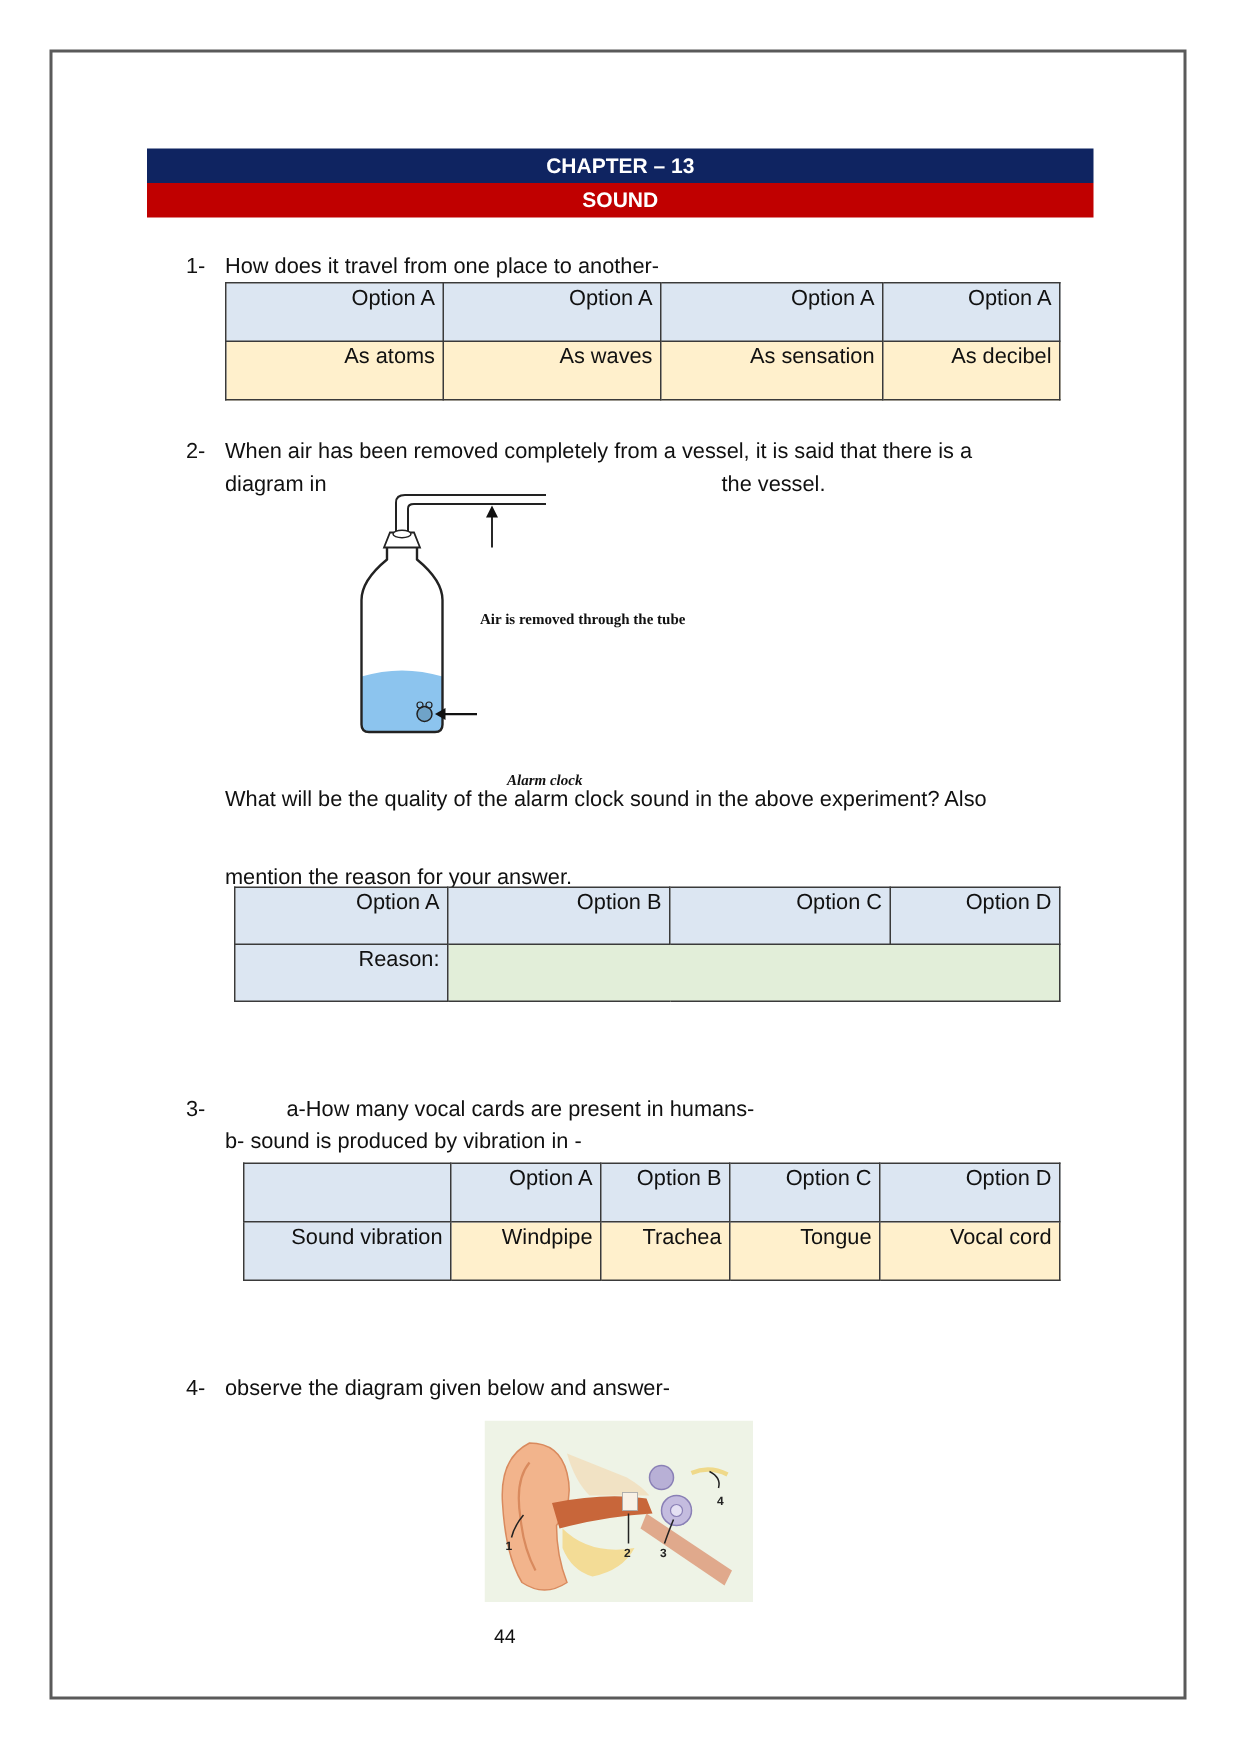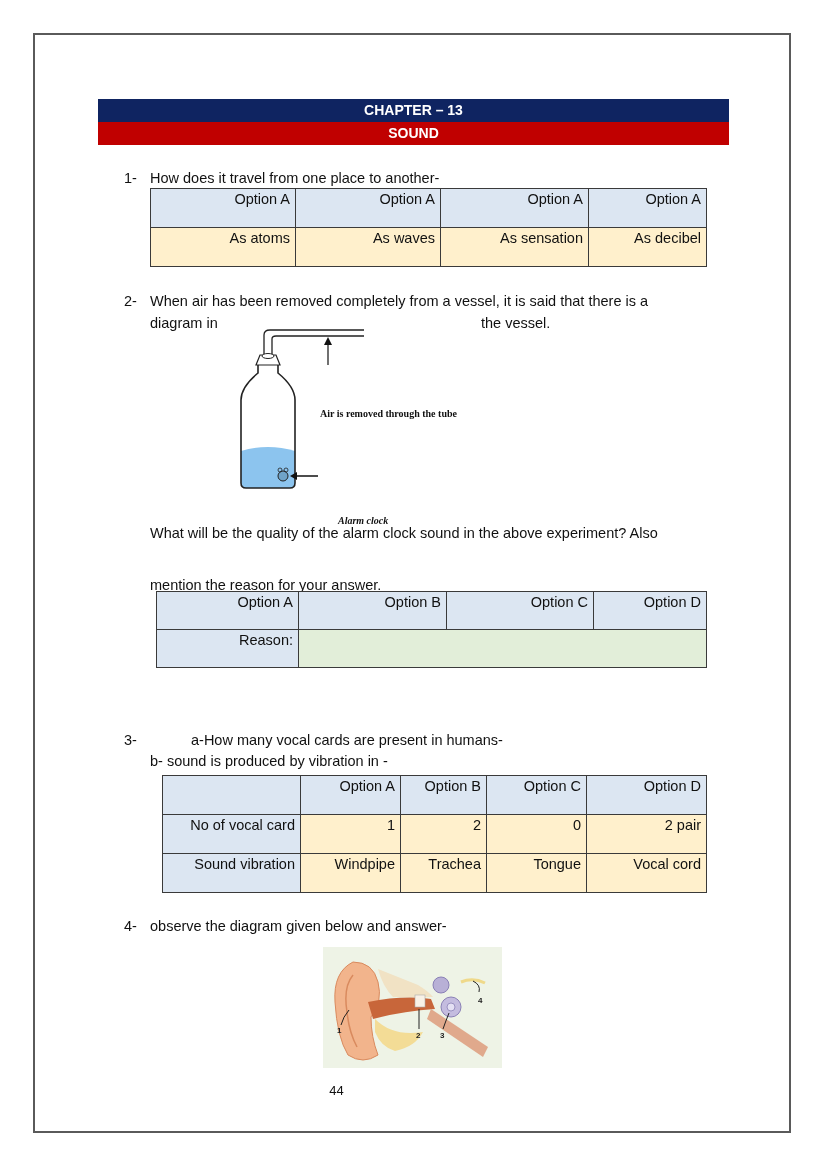--- a/index.html
+++ b/index.html
@@ -105,27 +105,20 @@
 <table class="opt" style="left:162px; top:775px; width:545px;">
   <tbody>
       <tr style="height:39px;">
     <td class="blue" style="width:138px;"></td>
     <td class="blue" style="width:100px;">Option A</td>
     <td class="blue" style="width:86px;">Option B</td>
     <td class="blue" style="width:100px;">Option C</td>
     <td class="blue">Option D</td>
   </tr>
   <tr style="height:39px;">
-    <td class="blue">No of vocal card</td>
-    <td class="yellow">1</td>
-    <td class="yellow">2</td>
-    <td class="yellow">0</td>
-    <td class="yellow">2 pair</td>
-  </tr>
-  <tr style="height:39px;">
     <td class="blue">Sound vibration</td>
     <td class="yellow">Windpipe</td>
     <td class="yellow">Trachea</td>
     <td class="yellow">Tongue</td>
     <td class="yellow">Vocal cord</td>
   </tr>
 </tbody>
   </table>
 
 <div class="qnum" style="left:124px; top:916px;">4-</div>

